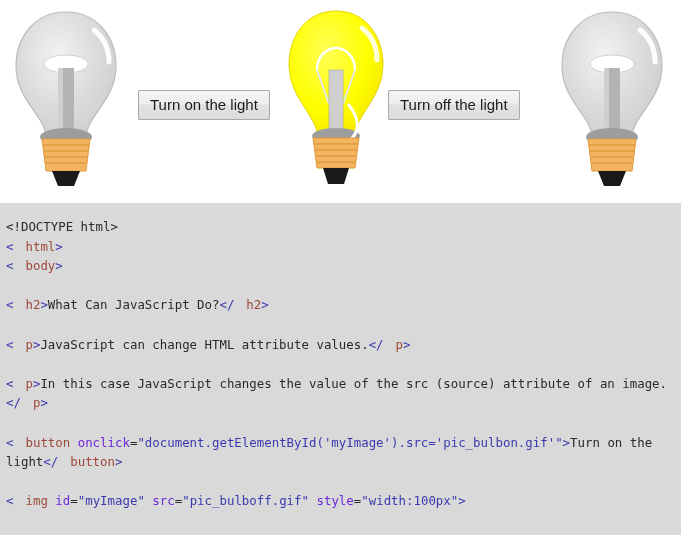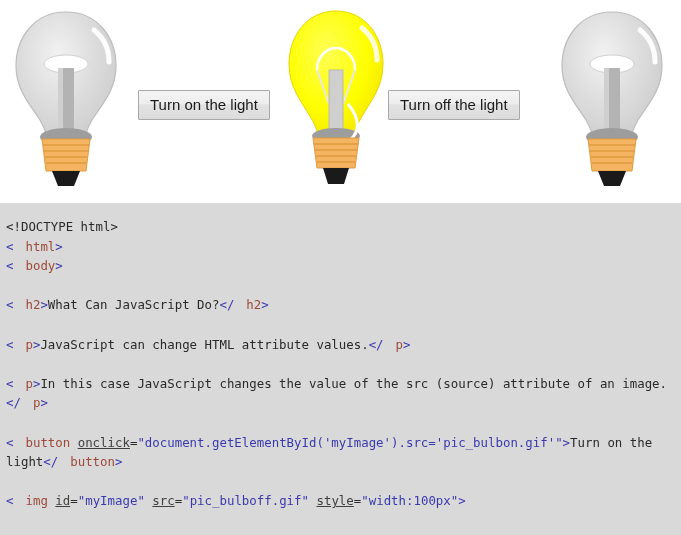--- a/index.html
+++ b/index.html
@@ -62,21 +62,21 @@
     color: #2a2a2a;
     white-space: pre-wrap;
     word-break: break-word;
   }
   .code-line { min-height: 19.6px; }
   .code-line.blank { height: 19.6px; }
 
   
   .pun   { color: #3a3ab0; }  
   .tag   { color: #9e4a3a; margin-left: 12px; }  
-  .attr  { color: #404040; text-decoration: underline; }  
+  .attr  { color: #6d28d9; }  
   .val   { color: #3a3ab0; }  
   .txt   { color: #2a2a2a; }  
   .eq    { color: #2a2a2a; }
 </style>
 </head>
 <body>
 
 <div id="demo-area">
 
   <div class="bulb" id="bulb-off-left">

